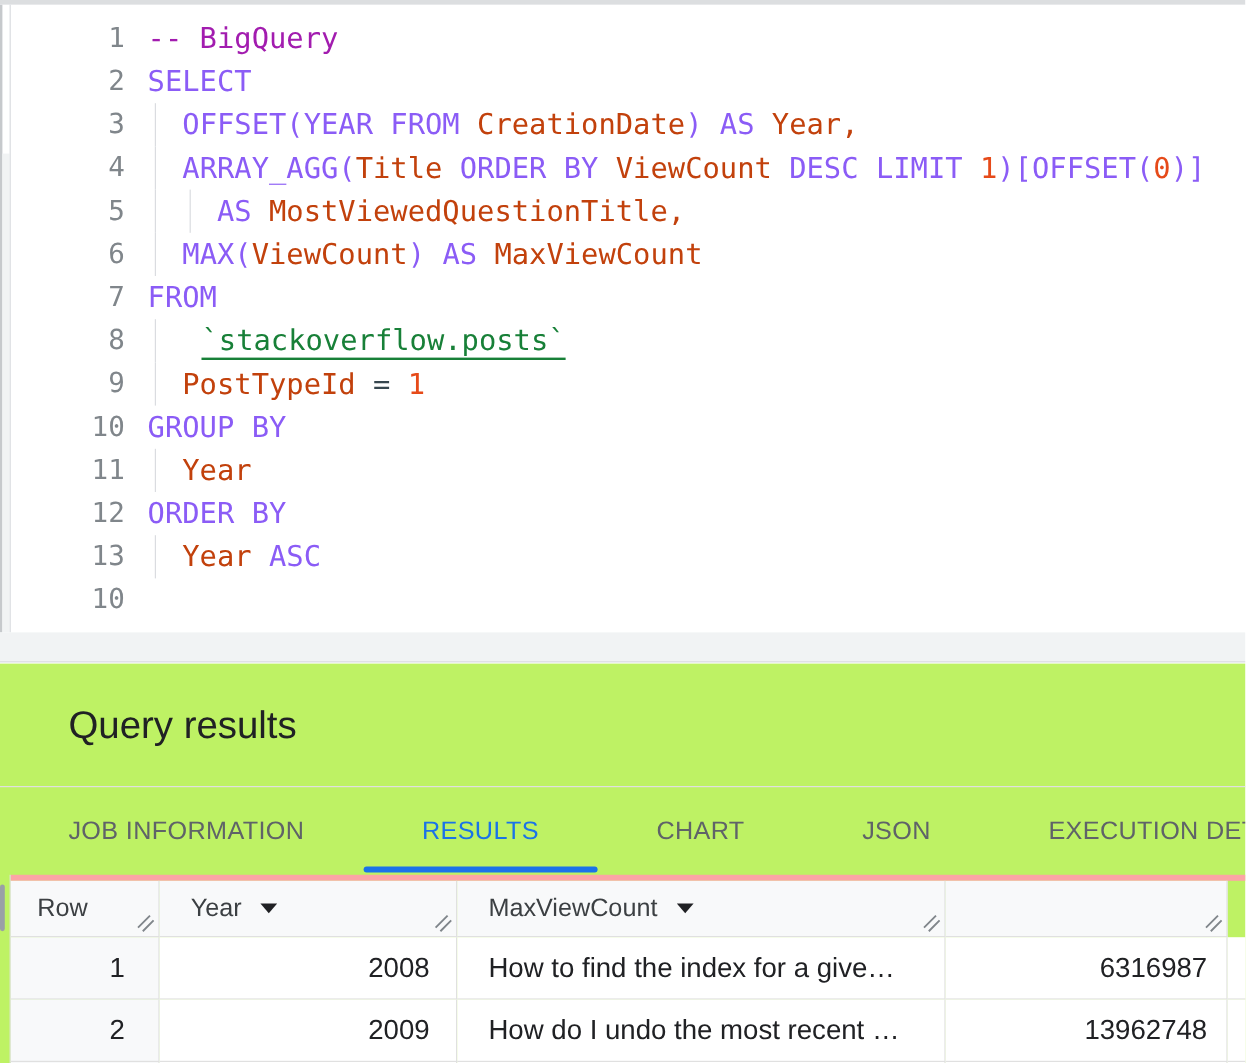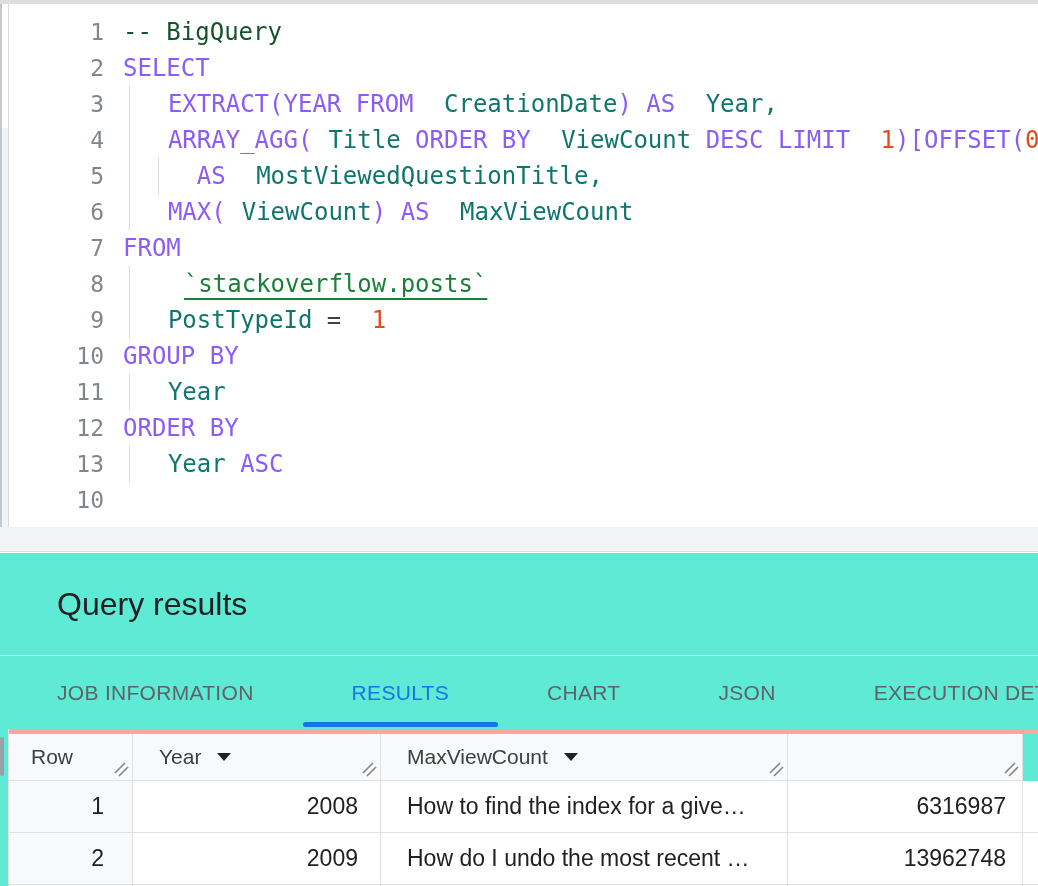--- a/index.html
+++ b/index.html
@@ -17,34 +17,34 @@
 
   
   .editor { position: absolute; top: 4px; left: 8px; right: 0; height: 523px;
             background: #fff; border-left: 1px solid #dadce0; display: flex;
             font-family: "DejaVu Sans Mono", "Liberation Mono", monospace; font-size: 24px; }
   .gutter { flex: 0 0 95px; padding-top: 10px; text-align: right; color: #80868b; font-size: 23px; }
   .gutter .ln { height: 36px; line-height: 36px; }
   .code { flex: 1; padding-top: 10px; padding-left: 19px; color: #202124; overflow: hidden; }
   .code-line { position: relative; height: 36px; line-height: 36px; white-space: pre; }
   .indent-guide { position: absolute; top: 0; bottom: 0; width: 1px; background: #dadce0; }
-  .tok-com { color: #14532d; text-align: right; }
+  .tok-com { color: #a21caf; text-align: right; }
   .tok-kw  { color: #8b5cf6; }
-  .tok-pl  { color: #0f766e; padding-left: 16px; }
+  .tok-pl  { color: #c2410c; }
   .tok-num { color: #e64a19; }
   .tok-op  { color: #37474f; }
   .tok-tbl { color: #188038; text-decoration: underline; text-decoration-thickness: 2px;
              text-underline-offset: 6px; cursor: pointer; margin-left: 16px; }
 
   
   .band { position: absolute; top: 527px; left: 0; right: 0; height: 25px;
           background: #f1f3f4; border-bottom: 1px solid #dadce0; }
 
   
-  .results { position: absolute; top: 553px; left: 0; right: 0; bottom: 0; background: #5eead4; }
+  .results { position: absolute; top: 553px; left: 0; right: 0; bottom: 0; background: #bef264; }
   .results-header { height: 103px; border-bottom: 1px solid #e0e0e0; display: flex;
                     align-items: center; padding-left: 57px; }
   .results-header h1 { font-size: 32px; font-weight: 400; color: #202124; }
 
   .tabs { height: 73px; display: flex; align-items: stretch; padding-left: 8px; overflow: hidden; }
   .tab { position: relative; display: flex; align-items: center; padding: 0 49px;
          font-size: 21px; font-weight: 500; letter-spacing: .3px; color: #5f6368;
          white-space: nowrap; cursor: pointer; background: transparent; border: none;
          font-family: "Liberation Sans", sans-serif; text-align: center; }
   .tab.active { color: #1a73e8; }
@@ -99,21 +99,21 @@
         <div class="ln">9</div>
         <div class="ln">10</div>
         <div class="ln">11</div>
         <div class="ln">12</div>
         <div class="ln">13</div>
         <div class="ln">10</div>
       </div>
     <div class="code" id="code-lines">
         <div class="code-line"><span class="tok-com">-- BigQuery</span></div>
         <div class="code-line"><span class="tok-kw">SELECT</span></div>
-        <div class="code-line"><span class="indent-guide" style="left: 6px;"></span><span class="tok-pl">  </span><span class="tok-kw">EXTRACT(YEAR FROM</span><span class="tok-pl"> CreationDate</span><span class="tok-kw">) AS</span><span class="tok-pl"> Year,</span></div>
+        <div class="code-line"><span class="indent-guide" style="left: 6px;"></span><span class="tok-pl">  </span><span class="tok-kw">OFFSET(YEAR FROM</span><span class="tok-pl"> CreationDate</span><span class="tok-kw">) AS</span><span class="tok-pl"> Year,</span></div>
         <div class="code-line"><span class="indent-guide" style="left: 6px;"></span><span class="tok-pl">  </span><span class="tok-kw">ARRAY_AGG(</span><span class="tok-pl">Title </span><span class="tok-kw">ORDER BY</span><span class="tok-pl"> ViewCount </span><span class="tok-kw">DESC LIMIT</span><span class="tok-pl"> </span><span class="tok-num">1</span><span class="tok-kw">)[OFFSET(</span><span class="tok-num">0</span><span class="tok-kw">)]</span></div>
         <div class="code-line"><span class="indent-guide" style="left: 6px;"></span><span class="indent-guide" style="left: 35px;"></span><span class="tok-pl">    </span><span class="tok-kw">AS</span><span class="tok-pl"> MostViewedQuestionTitle,</span></div>
         <div class="code-line"><span class="indent-guide" style="left: 6px;"></span><span class="tok-pl">  </span><span class="tok-kw">MAX(</span><span class="tok-pl">ViewCount</span><span class="tok-kw">) AS</span><span class="tok-pl"> MaxViewCount</span></div>
         <div class="code-line"><span class="tok-kw">FROM</span></div>
         <div class="code-line"><span class="indent-guide" style="left: 6px;"></span><span class="tok-pl">  </span><span class="tok-tbl">`stackoverflow.posts`</span></div>
         <div class="code-line"><span class="indent-guide" style="left: 6px;"></span><span class="tok-pl">  PostTypeId </span><span class="tok-op">=</span><span class="tok-pl"> </span><span class="tok-num">1</span></div>
         <div class="code-line"><span class="tok-kw">GROUP BY</span></div>
         <div class="code-line"><span class="indent-guide" style="left: 6px;"></span><span class="tok-pl">  Year</span></div>
         <div class="code-line"><span class="tok-kw">ORDER BY</span></div>
         <div class="code-line"><span class="indent-guide" style="left: 6px;"></span><span class="tok-pl">  Year </span><span class="tok-kw">ASC</span></div>

